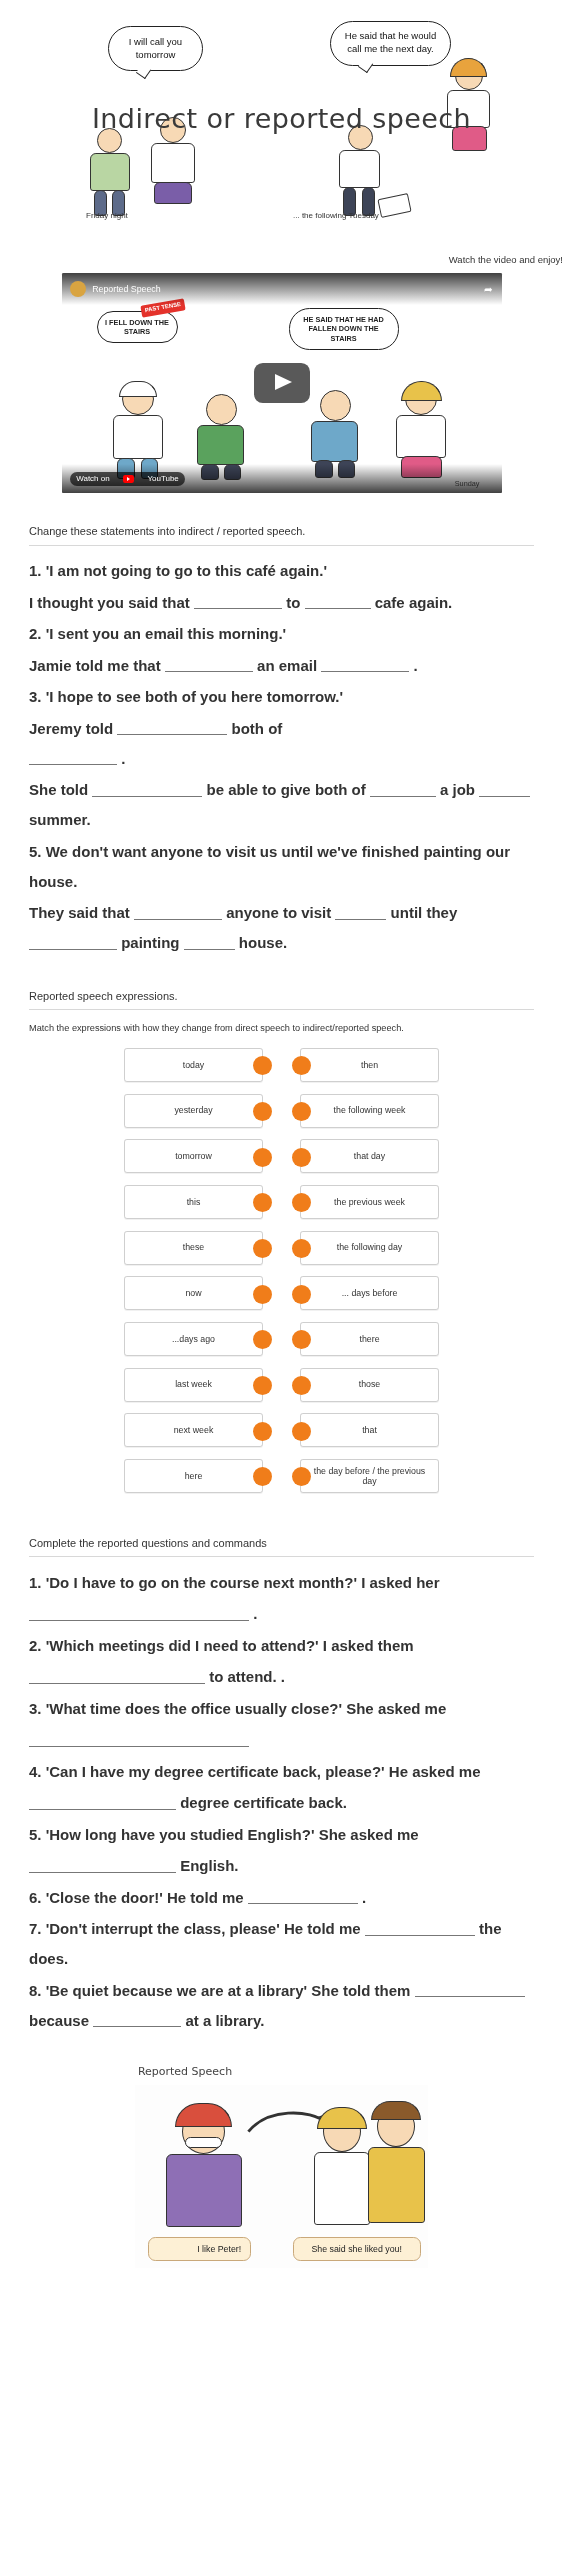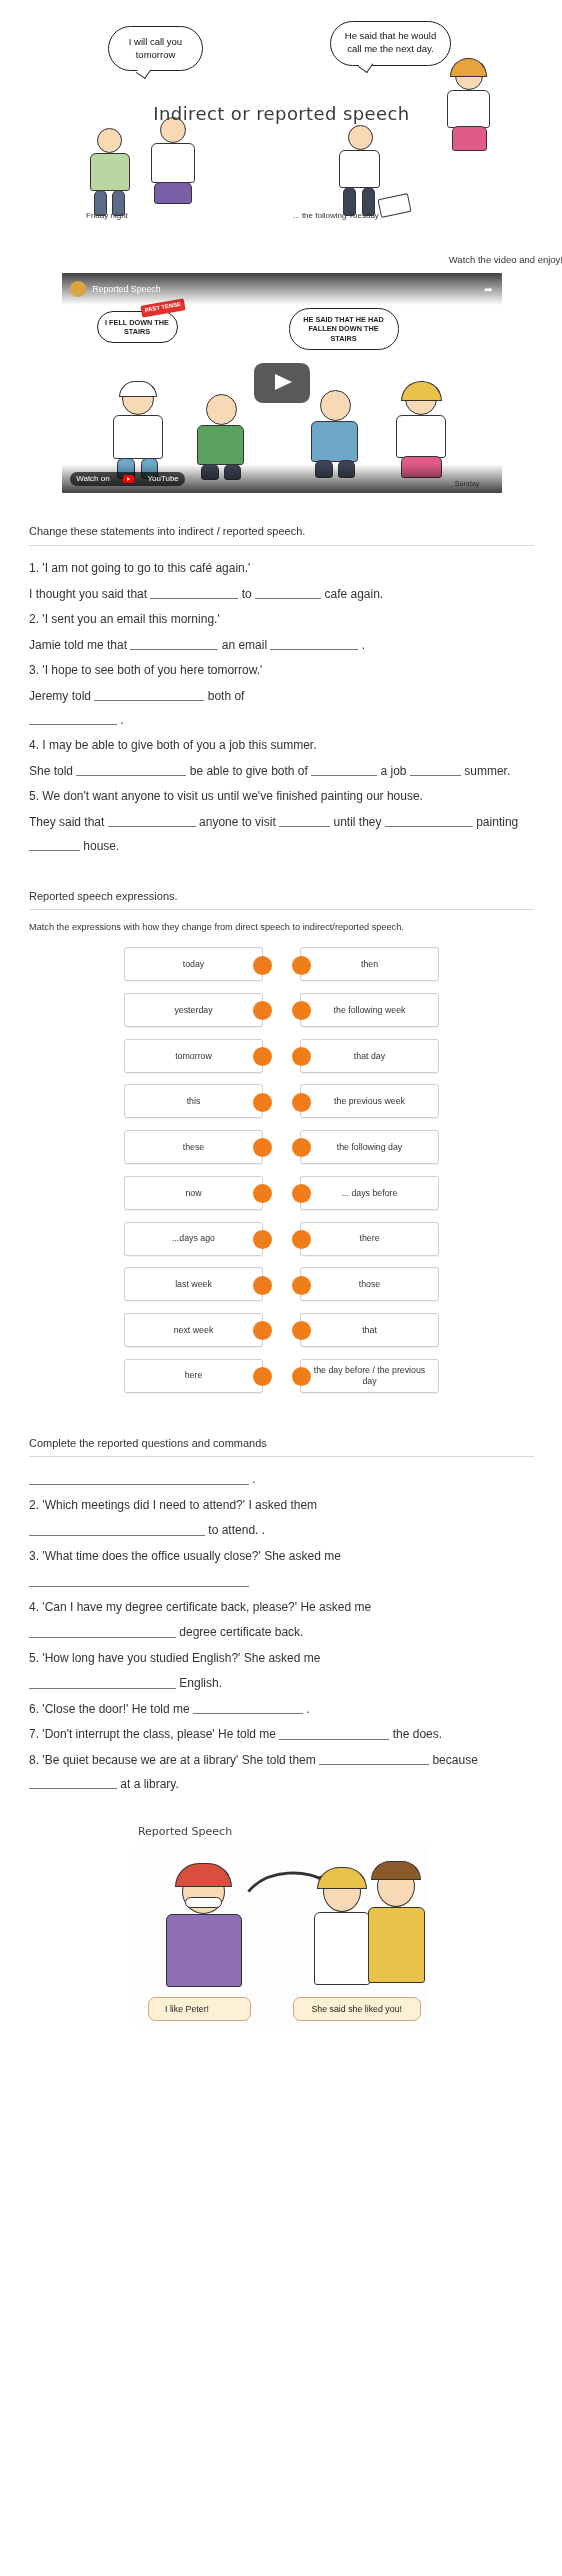--- a/index.html
+++ b/index.html
@@ -25,21 +25,21 @@
     height:242px;
     overflow:hidden;
   }
   .hero-title {
     position:absolute;
     top:103px;
     left:0;
     width:100%;
     text-align:center;
     font-family:"DejaVu Sans", sans-serif;
-    font-size:18px;
+    font-size:27px;
     letter-spacing:0.4px;
     color:#3a3a3a;
     z-index:5;
     font-weight:400;
   }
   .cartoon {
     position:relative;
     height:242px;
   }
   .bubble {
@@ -221,23 +221,24 @@
   h2.sec {
     margin:32px 29px 0 29px;
     font-size:11px;
     font-weight:normal;
     color:#333;
     padding-bottom:7.3px;
     border-bottom:0.7px solid #d8d8d8;
   }
   .exbody {
     margin:10.3px 29px 0 29px;
-    font-size:12px;
+    font-size:15px;
     line-height:2.0;
     color:#333;
+    font-weight:bold;
   }
   .exbody p { margin:0 0 1.5px 0; }
   .q { margin-top:7.3px; }
   .blank {
     display:inline-block;
     min-width:66px;
     border-bottom:0.7px solid #777;
     height:10.3px;
     vertical-align:-1.5px;
   }
@@ -304,21 +305,21 @@
   .speech-box {
     position:absolute;
     bottom:7.3px;
     background:#fdf0d5;
     border:0.7px solid #c9a87a;
     border-radius:7.3px;
     font-size:8.8px;
     padding:5.9px 8.8px;
     color:#222;
   }
-  .sp1 { left:13px; width:103px; text-align:left;padding-left:16px; }
+  .sp1 { left:13px; width:103px; text-align:right;padding-left:16px; }
   .sp2 { right:7.3px; width:128px; text-align:center; }
   .arrow-curve {
     position:absolute;
     left:110px; top:22px;
     width:88px; height:29px;
   }
 </style>
 </head>
 <body>
 
@@ -449,21 +450,20 @@
     <p class="q">3. 'I hope to see both of you here tomorrow.'</p>
     <p>
       <span>Jeremy told</span>
       <span class="blank w150"></span>
       <span>both of</span>
       <br>
       <span class="blank w120"></span>
       <span>.</span>
     </p>
 
-    <p class="q">4. I may be able to give both of you a job this summer.</p>
     <p>
       <span>She told</span>
       <span class="blank w150"></span>
       <span>be able to give both of</span>
       <span class="blank"></span>
       <span>a job</span>
       <span class="blank w70"></span>
       <span>summer.</span>
     </p>
 
@@ -568,20 +568,21 @@
       <div class="match-item">
           <span class="dot"></span>
           <span>the day before / the previous day</span>
         </div>
     </div>
   </div>
 
   <h2 class="sec" style="margin-top:44px;">Complete the reported questions and commands</h2>
   <div class="exbody">
 
+    <p class="q">1. 'Do I have to go on the course next month?' I asked her</p>
     <p><span class="blank" style="min-width:220px;"></span> <span>.</span></p>
 
     <p class="q">2. 'Which meetings did I need to attend?' I asked them</p>
     <p><span class="blank" style="min-width:176px;"></span> <span>to attend. .</span></p>
 
     <p class="q">3. 'What time does the office usually close?' She asked me</p>
     <p><span class="blank" style="min-width:220px;"></span></p>
 
     <p class="q">4. 'Can I have my degree certificate back, please?' He asked me</p>
     <p><span class="blank" style="min-width:147px;"></span> <span>degree certificate back.</span></p>

